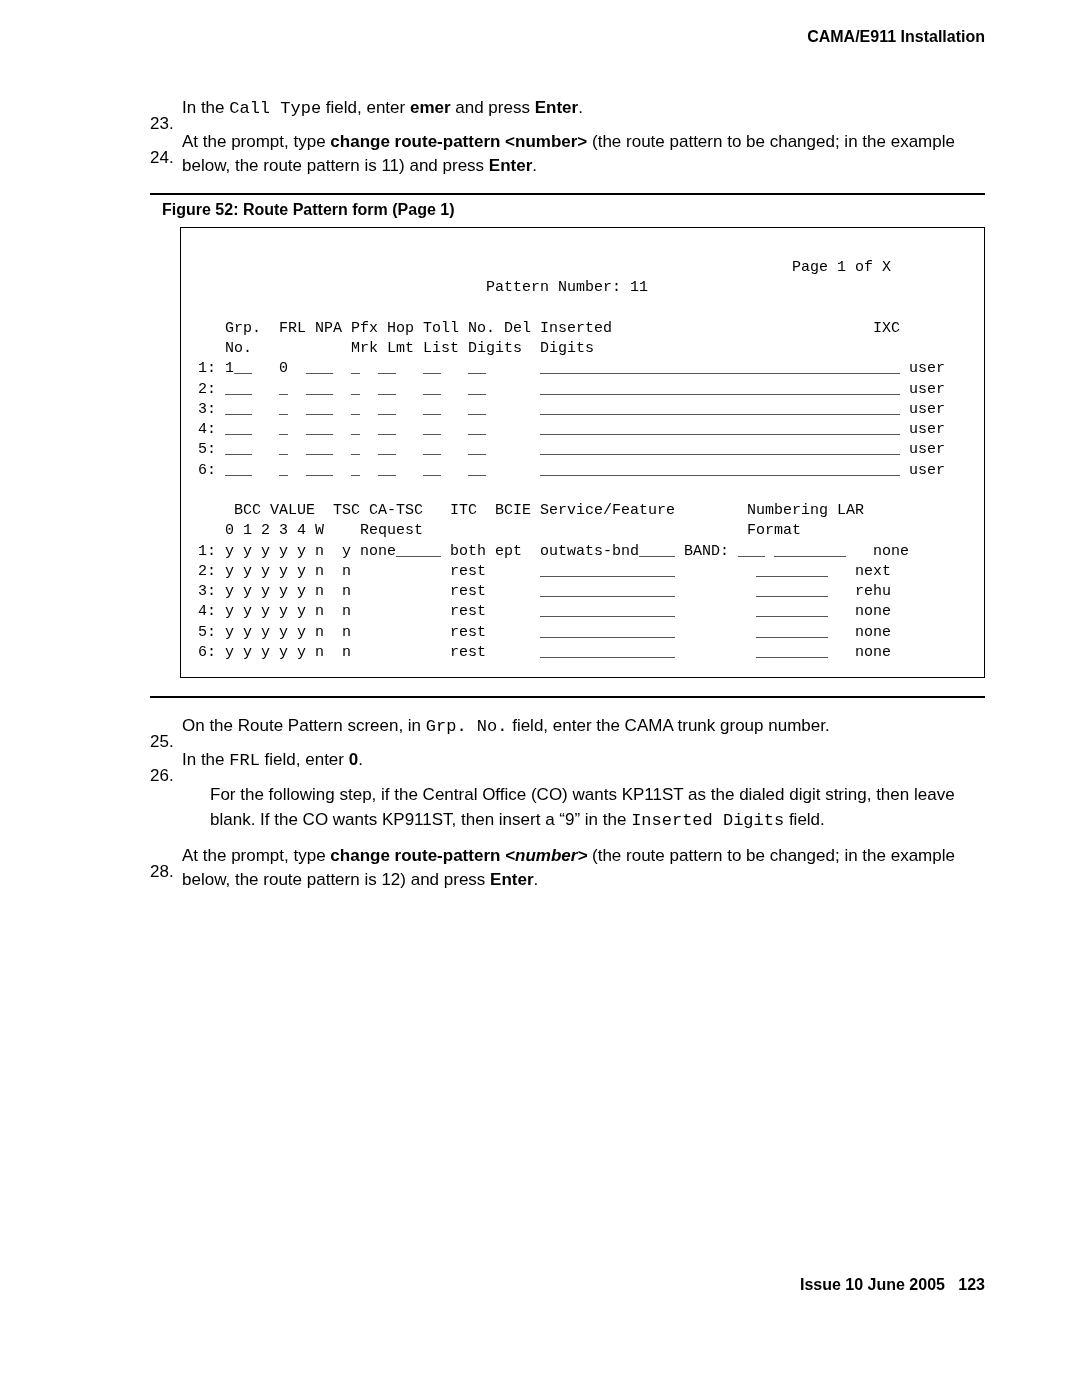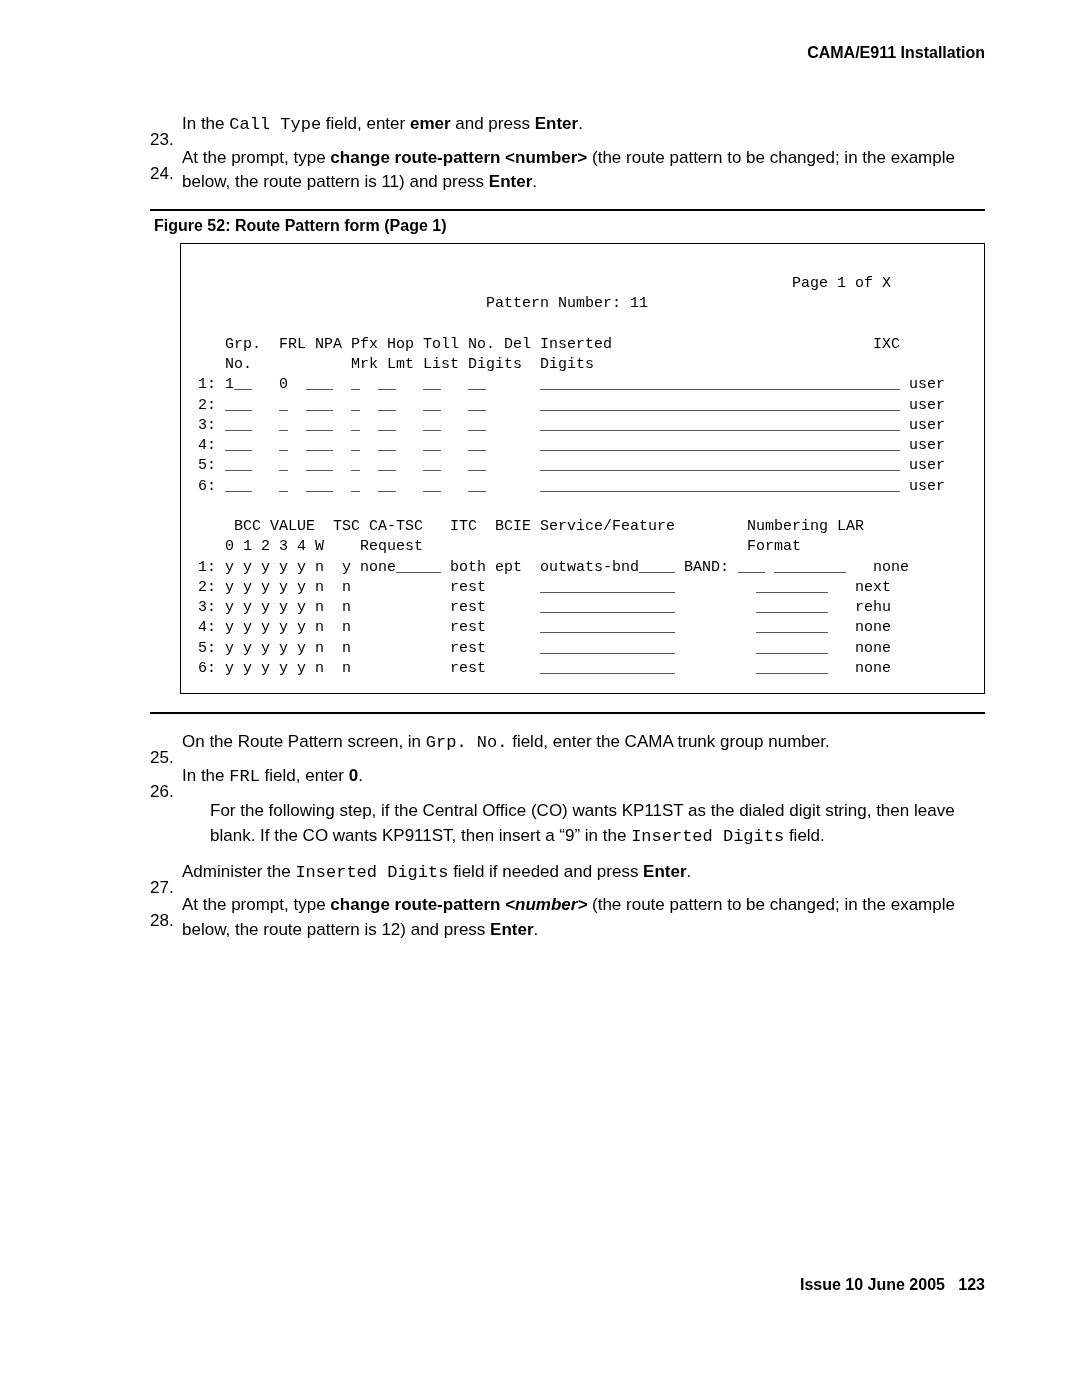--- a/index.html
+++ b/index.html
@@ -6,21 +6,21 @@
     margin: 0;
     font-family: Arial, Helvetica, sans-serif;
     font-size: 17px;
     color: #000;
     background: #fff;
   }
   .page {
     width: 1080px;
     height: 1329px;
     box-sizing: border-box;
-    padding: 44px 95px 40px 150px;
+    padding: 28px 95px 40px 150px;
     position: relative;
   }
   .header-right {
     text-align: right;
     font-weight: bold;
     font-size: 16px;
     margin-bottom: 50px;
   }
   ol.steps {
     list-style: none;
@@ -42,21 +42,21 @@
   b { font-weight: bold; }
   .bi { font-weight: bold; font-style: italic; }
   hr.rule {
     border: none;
     border-top: 2px solid #000;
     margin: 14px 0 6px 0;
   }
   .fig-cap {
     font-weight: bold;
     font-size: 16px;
-    margin: 4px 0 8px 4px;
+    margin: 4px 0 8px 12px;
   }
   .screen-box {
     border: 1px solid #000;
     margin-left: 30px;
     padding: 10px 8px 14px 8px;
     font-family: "Courier New", Courier, monospace;
     font-size: 15px;
     line-height: 1.35;
     white-space: pre;
     overflow: hidden;
@@ -141,26 +141,20 @@
       </span>
     </li>
   </ol>
 
   <div class="note-body">
     <span>For the following step, if the Central Office (CO) wants KP11ST as the dialed digit string, then leave blank. If the CO wants KP911ST, then insert a “9” in the </span><span class="mono">Inserted Digits</span><span> field.</span>
   </div>
 
   <ol class="steps">
     <li>
-      <span class="num">27.</span>
-      <span>
-        <span>Administer the </span><span class="mono">Inserted Digits</span><span> field if needed and press </span><b>Enter</b><span>.</span>
-      </span>
-    </li>
-    <li>
       <span class="num">28.</span>
       <span>
         <span>At the prompt, type </span><b>change route-pattern </b><span class="bi">&lt;number&gt;</span><span> (the route pattern to be changed; in the example below, the route pattern is 12) and press </span><b>Enter</b><span>.</span>
       </span>
     </li>
   </ol>
 
   <div class="footer">
     <span>Issue 10   June 2005</span>&nbsp;&nbsp;&nbsp;<span>123</span>
   </div>

